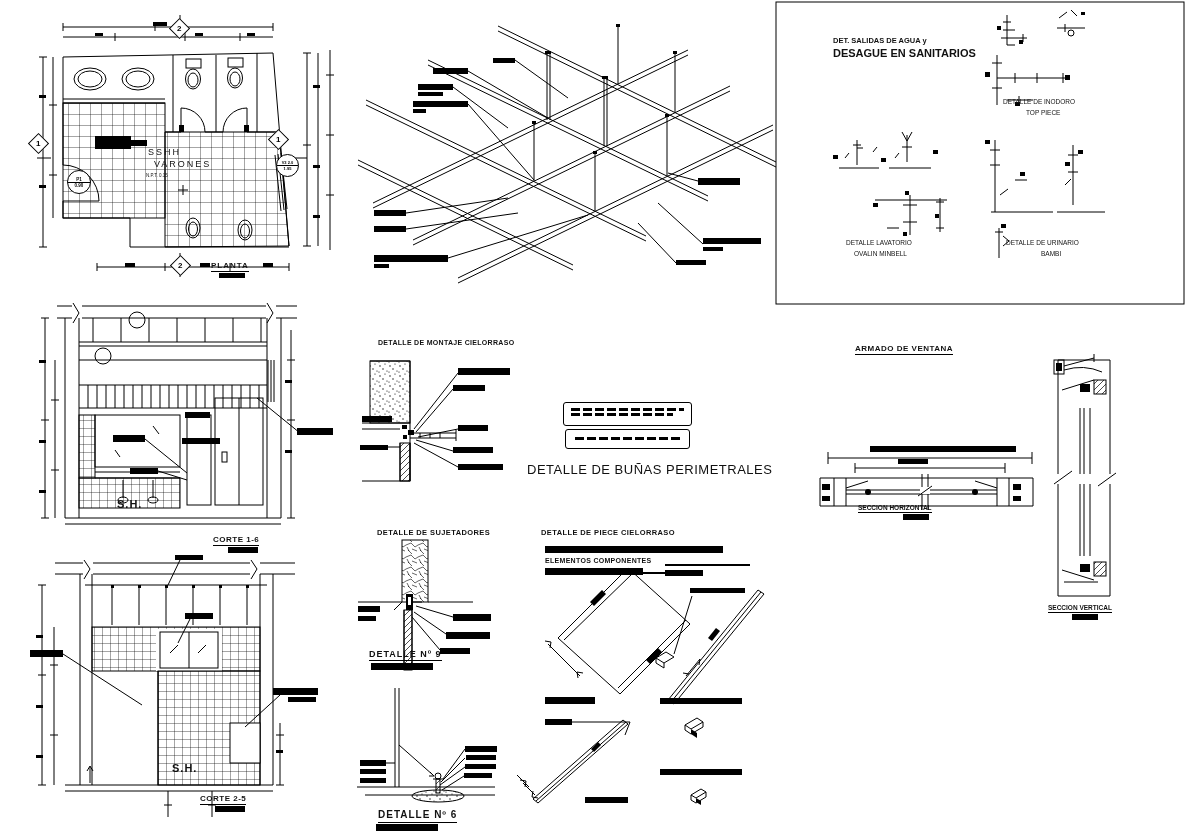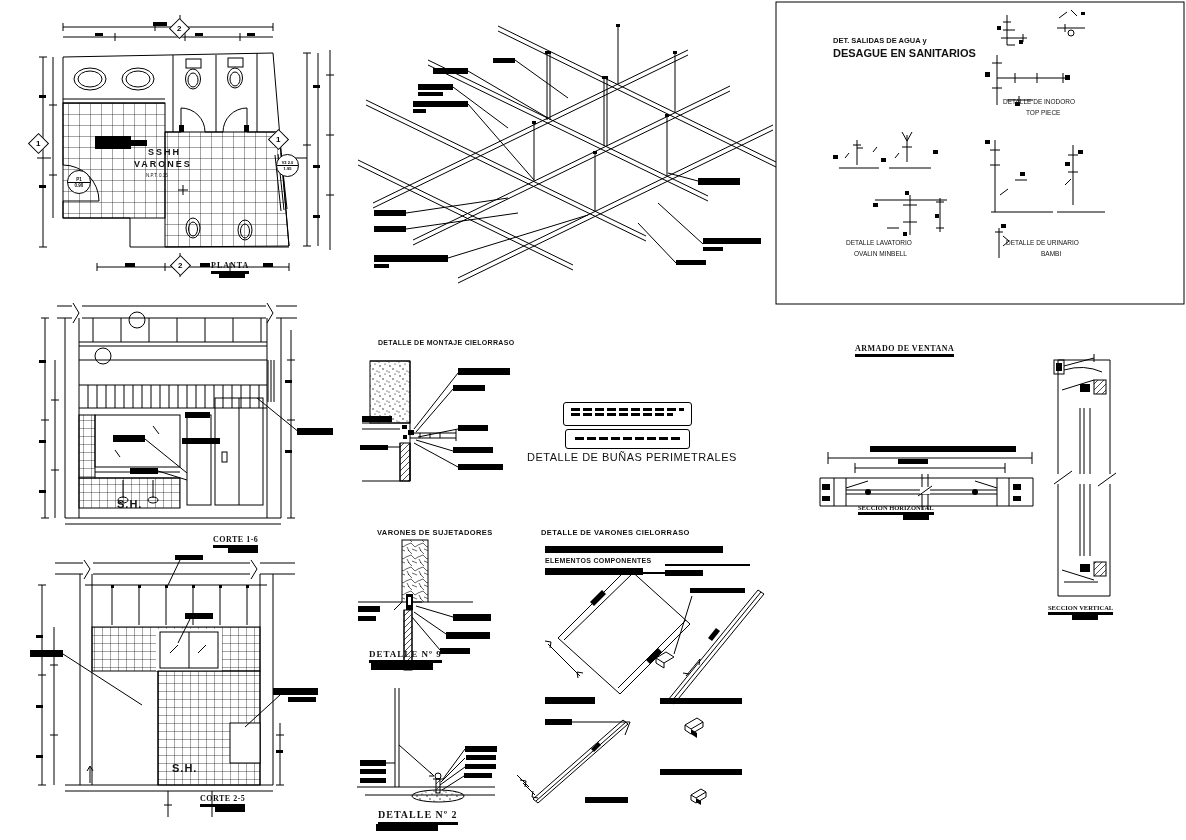--- a/index.html
+++ b/index.html
@@ -5,21 +5,21 @@
   html,body{margin:0;padding:0;background:#e8e8e8;}
   .canvas{position:relative;width:1186px;height:840px;background:#ffffff;overflow:hidden;
           font-family:"Liberation Sans",sans-serif;}
   .dwg{position:absolute;}
   .dwg line,.dwg path,.dwg rect,.dwg ellipse,.dwg circle,.dwg polygon,.dwg polyline{
       stroke:#000;fill:none;stroke-width:1;}
   .dwg .f{fill:#000;stroke:none;}
   .dwg .wf{fill:#fff;stroke:none;}
   .lbl{position:absolute;color:#111;white-space:nowrap;line-height:1.15;}
   .b{font-weight:bold;}
-  .u{border-bottom:3px solid #000000;padding-bottom:1px;font-family:Liberation Serif, serif;}
+  .u{border-bottom:1px solid #000000;padding-bottom:1px;}
   .bar{position:absolute;background:#000;}
   .smud{background:repeating-linear-gradient(90deg,#000 0 9px,transparent 9px 12px);height:3px;}
   .notebox{position:absolute;border:1px solid #000;border-radius:3px;background:#fff;}
   .diamond{position:absolute;width:13px;height:13px;border:1.4px solid #000;transform:rotate(45deg);
            background:#fff;display:flex;align-items:center;justify-content:center;}
   .diamond span{transform:rotate(-45deg);font-size:8px;font-weight:bold;}
   .ctag{position:absolute;border:1.2px solid #000;border-radius:50%;background:#fff;
         display:flex;flex-direction:column;align-items:center;justify-content:center;
         font-size:4.5px;font-weight:bold;text-align:center;}
   .ctag .dv{border-top:1px solid #000;width:100%;text-align:center;}
@@ -108,22 +108,22 @@
       <rect class="f" x="278" y="200" width="7" height="3"></rect>
   <path d="M295,35 V235 M291,60 H299 M291,120 H299 M291,180 H299" stroke-width="0.7"></path>
   <path d="M62,252 H254 M62,248 V256 M130,248 V256 M195,248 V256 M254,248 V256" stroke-width="0.7"></path>
   <rect class="f" x="90" y="248" width="10" height="4"></rect>
       <rect class="f" x="165" y="248" width="10" height="4"></rect>
       <rect class="f" x="228" y="248" width="10" height="4"></rect>
 
   <path d="M145,16 V0 M145,238 V262 M16,143 H2 M254,143 H272" stroke-width="0.8"></path>
 </svg>
 
-<div class="lbl" style="left:148px;top:147px;font-size:9px;letter-spacing:2px;font-weight:700">SSHH</div>
-<div class="lbl" style="left:134px;top:159px;font-size:9px;letter-spacing:2px;font-weight:700">VARONES</div>
+<div class="lbl" style="left:148px;top:147px;font-size:9px;letter-spacing:2px;font-weight:400">SSHH</div>
+<div class="lbl" style="left:154px;top:159px;font-size:9px;letter-spacing:2px;font-weight:400">VARONES</div>
 <div class="lbl" style="left:146px;top:173px;font-size:4.5px">N.P.T. 0.15</div>
 <div class="lbl b u" style="left:211px;top:261px;font-size:8px;letter-spacing:1px">PLANTA</div>
 <div class="bar" style="left:219px;top:273px;width:26px;height:5px"></div>
 <div class="diamond" style="left:172px;top:21px">
       <span>2</span>
     </div>
 <div class="diamond" style="left:173px;top:258px">
       <span>2</span>
     </div>
 <div class="diamond" style="left:31px;top:136px">
@@ -335,38 +335,38 @@
 </svg>
 <div class="lbl b" style="left:378px;top:339px;font-size:7px;letter-spacing:0.3px">DETALLE DE MONTAJE CIELORRASO</div>
 
 <div class="notebox" style="left:563px;top:402px;width:127px;height:22px">
   <div class="smud" style="margin:5px 7px 2px 7px"></div>
   <div class="smud" style="margin:0 18px 0 7px"></div>
 </div>
 <div class="notebox" style="left:565px;top:429px;width:123px;height:18px">
   <div class="smud" style="margin:7px 9px 0 9px"></div>
 </div>
-<div class="lbl" style="left:527px;top:451px;font-size:11px;letter-spacing:0.5px">DETALLE DE BUÑAS PERIMETRALES</div>
+<div class="lbl" style="left:527px;top:463px;font-size:13px;letter-spacing:0.5px">DETALLE DE BUÑAS PERIMETRALES</div>
 
 <svg class="dwg" style="left:358px;top:518px" width="148" height="160">
   <rect x="44" y="22" width="26" height="62" style="fill:url(#crack)" stroke-width="1.2"></rect>
   <path d="M0,84 H44 M70,84 H115" stroke-width="0.9"></path>
   <rect class="f" x="48" y="76" width="7" height="16"></rect>
       <rect class="wf" x="50" y="79" width="3" height="8"></rect>
   <path d="M55,84 H64 M44,84 L36,92" stroke-width="0.8"></path>
   <path d="M46,92 V152 M54,92 V152" stroke-width="0.9"></path>
   <rect x="46" y="92" width="8" height="60" style="fill:url(#hatch)" stroke="none"></rect>
   <path d="M58,88 L95,99 M56,94 L88,116 M54,99 L82,132" stroke-width="0.6"></path>
   <rect class="f" x="95" y="96" width="38" height="7"></rect>
   <rect class="f" x="88" y="114" width="44" height="7"></rect>
   <rect class="f" x="82" y="130" width="30" height="6"></rect>
   <rect class="f" x="0" y="88" width="22" height="6"></rect>
       <rect class="f" x="0" y="98" width="18" height="5"></rect>
 </svg>
-<div class="lbl b" style="left:377px;top:529px;font-size:7.5px;letter-spacing:0.4px">VARONES DE SUJETADORES</div>
+<div class="lbl b" style="left:377px;top:529px;font-size:7.5px;letter-spacing:0.4px">DETALLE DE SUJETADORES</div>
 <div class="lbl b u" style="left:369px;top:649px;font-size:9px;letter-spacing:1px">DETALLE  Nº 9</div>
 <div class="bar" style="left:371px;top:663px;width:62px;height:7px"></div>
 
 <svg class="dwg" style="left:540px;top:518px" width="235" height="192">
   <rect class="f" x="5" y="28" width="178" height="7"></rect>
   <rect class="f" x="5" y="50" width="98" height="7"></rect>
       <rect class="f" x="103" y="54" width="55" height="2"></rect>
   <rect class="f" x="125" y="46" width="85" height="2"></rect>
       <rect class="f" x="125" y="52" width="38" height="6"></rect>
   <rect class="f" x="150" y="70" width="55" height="5"></rect>
@@ -376,21 +376,21 @@
   <polygon class="f" points="50,84 62,72 66,76 54,88"></polygon>
   <polygon class="f" points="106,142 118,130 122,134 110,146"></polygon>
   <path d="M8,126 L40,158 M5,123 l6,1 l-1,6 M43,155 l-6,-1 l1,6" stroke-width="0.7"></path>
 
   <path d="M128,182 L218,72 M134,186 L224,76 M131,184 L221,74 M128,182 L134,186 M218,72 L224,76" stroke-width="0.9"></path>
   <polygon class="f" points="168,120 176,110 180,113 172,123"></polygon>
   <path d="M116,140 l10,-6 l8,5 l-10,6 z M116,140 v5 l8,5 v-5" stroke-width="0.8"></path>
   <path d="M134,136 L152,78" stroke-width="0.6"></path>
   <path d="M146,158 l14,-17 M143,155 l6,1 M160,141 l-1,6" stroke-width="0.7"></path>
 </svg>
-<div class="lbl b" style="left:541px;top:529px;font-size:7.5px;letter-spacing:0.4px">DETALLE DE VARONES CIELORRASO</div>
+<div class="lbl b" style="left:541px;top:529px;font-size:7.5px;letter-spacing:0.4px">DETALLE DE PIECE CIELORRASO</div>
 <div class="lbl b" style="left:545px;top:557px;font-size:7px;letter-spacing:0.3px">ELEMENTOS COMPONENTES</div>
 
 <svg class="dwg" style="left:345px;top:683px" width="405" height="155">
 
   <path d="M50,5 V104 M54,5 V104 M12,104 H150 M20,112 H150" stroke-width="0.9"></path>
   <circle cx="93" cy="93" r="3" stroke-width="0.9"></circle>
   <rect x="91" y="96" width="4" height="14" style="fill:url(#hatch)"></rect>
   <path d="M88,96 H98" stroke-width="0.8"></path>
   <ellipse cx="93" cy="113" rx="26" ry="6" style="fill:url(#stip)"></ellipse>
   <path d="M54,62 L88,92 M85,89 l4,4 l-5,0" stroke-width="0.6"></path>
@@ -412,21 +412,21 @@
   <path d="M178,100 L190,112 M175,97 l6,1 l-1,6 M193,115 l-6,-1 l1,-6 M172,92 L184,104" stroke-width="0.7"></path>
   <rect class="f" x="240" y="114" width="43" height="6"></rect>
 
   <rect class="f" x="315" y="15" width="82" height="6"></rect>
   <path d="M340,42 l12,-7 l6,4 v5 l-12,7 l-6,-4 z M340,42 l6,4 l12,-7" stroke-width="0.8"></path>
   <polygon class="f" points="346,46 352,50 352,55 346,51"></polygon>
   <rect class="f" x="315" y="86" width="82" height="6"></rect>
   <path d="M346,112 l10,-6 l5,3 v5 l-10,6 l-5,-3 z M346,112 l5,3 l10,-6" stroke-width="0.8"></path>
   <polygon class="f" points="351,115 356,118 356,122 351,119"></polygon>
 </svg>
-<div class="lbl b u" style="left:378px;top:809px;font-size:10px;letter-spacing:1px">DETALLE Nº 2</div>
+<div class="lbl b u" style="left:378px;top:809px;font-size:10px;letter-spacing:1px">DETALLE Nº 6</div>
 <div class="bar" style="left:376px;top:824px;width:62px;height:7px"></div>
 
 <svg class="dwg" style="left:810px;top:338px" width="376" height="292">
 
   <rect class="f" x="60" y="108" width="146" height="6"></rect>
   <rect class="f" x="88" y="121" width="30" height="5"></rect>
   <path d="M18,120 H222 M18,114 V126 M222,114 V126 M45,130 H195 M45,125 V135 M195,125 V135" stroke-width="0.7"></path>
   <path d="M10,140 H223 M10,168 H223 M10,140 V168 M223,140 V168" stroke-width="1"></path>
   <path d="M24,140 V168 M36,140 V168 M187,140 V168 M199,140 V168" stroke-width="0.9"></path>
   <rect class="f" x="12" y="146" width="8" height="6"></rect>

